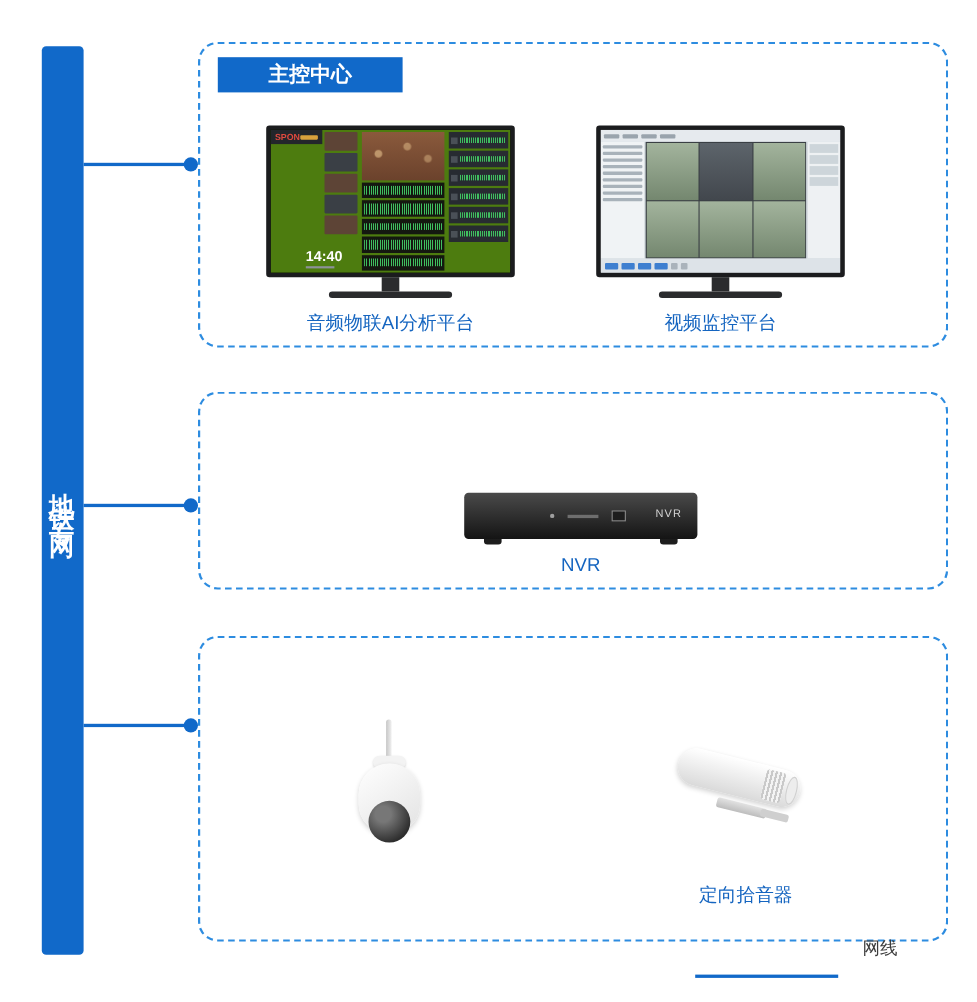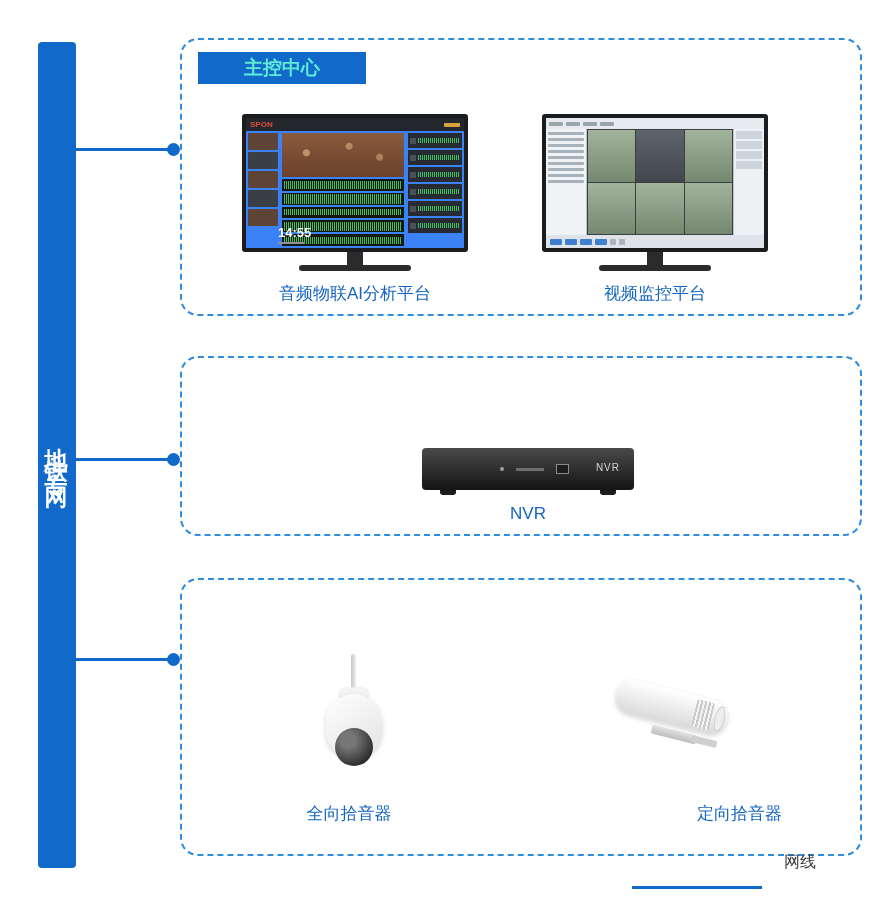--- a/index.html
+++ b/index.html
@@ -18,33 +18,33 @@
     font-size:23px;font-weight:bold;letter-spacing:13px;}
 
   
   .connector{position:absolute;height:3px;background:var(--primary);}
   .connector .dot{position:absolute;right:-6px;top:-5px;width:13px;height:13px;
     border-radius:50%;background:var(--primary);}
 
   
   .section{position:absolute;border:2px dashed var(--dashed-border);border-radius:18px;box-sizing:border-box;}
   .badge{position:absolute;left:16px;top:12px;width:168px;height:32px;background:var(--primary);
-    color:#5eead4;font-size:19px;font-weight:bold;display:flex;align-items:center;justify-content:center;}
+    color:#ffffff;font-size:19px;font-weight:bold;display:flex;align-items:center;justify-content:center;}
 
   .dev-label{position:absolute;color:var(--label-text);font-size:17px;text-align:center;}
 
   
   .monitor{position:absolute;width:226px;}
   .screen{position:relative;height:138px;background:#000;border:4px solid #1b1c1e;
     border-radius:3px;box-sizing:border-box;overflow:hidden;}
   .neck{width:16px;height:13px;background:#2a2b2d;margin:0 auto;}
   .base{width:112px;height:6px;background:#2a2b2d;border-radius:3px;margin:0 auto;}
 
   
-  .s1{position:absolute;inset:0;background:#3b82f6;display:flex;flex-direction:column;}
+  .s1{position:absolute;inset:0;background:#4d7c0f;display:flex;}
   .s1-top{height:13px;background:#23262b;display:flex;align-items:center;padding:0 4px;flex:none;}
   .s1-logo{color:#e04a3f;font-size:8px;font-weight:bold;line-height:13px;}
   .s1-top .sp{flex:1;}
   .s1-ind{width:16px;height:4px;background:#d8a13c;border-radius:1px;}
   .s1-body{flex:1;display:flex;min-height:0;}
   .s1-thumbs{width:30px;padding:2px;display:flex;flex-direction:column;gap:2px;flex:none;}
   .thumb{height:17px;background:#5d4436;border-radius:1px;}
   .thumb.alt{background:#3a3f45;}
   .s1-main{flex:1;display:flex;flex-direction:column;padding:2px;gap:2px;min-width:0;}
   .s1-img{height:44px;flex:none;background:
@@ -193,21 +193,21 @@
               <div class="s1-row">
                   <b></b>
                   <i></i>
                 </div>
               <div class="s1-row">
                   <b></b>
                   <i></i>
                 </div>
             </div>
           </div>
-          <div class="s1-clock">14:55</div>
+          <div class="s1-clock">14:40</div>
         </div>
       </div>
       <div class="neck"></div>
       <div class="base"></div>
     </div>
 
     <div class="monitor" style="left:360px;top:74px;">
       <div class="screen">
         <div class="s2">
           <div class="s2-top">
@@ -286,20 +286,19 @@
 
     <div class="dir">
       <span class="dir-body">
         <span class="dir-ring"></span>
         <span class="dir-cap"></span>
       </span>
       <span class="dir-mount"></span>
       <span class="dir-mount2"></span>
     </div>
 
-    <div class="dev-label" style="left:77px;top:222px;width:180px;">全向拾音器</div>
-    <div class="dev-label" style="left:420px;top:222px;width:180px;text-align:right;">定向拾音器</div>
+    <div class="dev-label" style="left:406px;top:222px;width:180px;">定向拾音器</div>
   </div>
 
   <div class="legend-line"></div>
   <div class="legend-text">网线</div>
 
 </div>
 
 </body></html>

